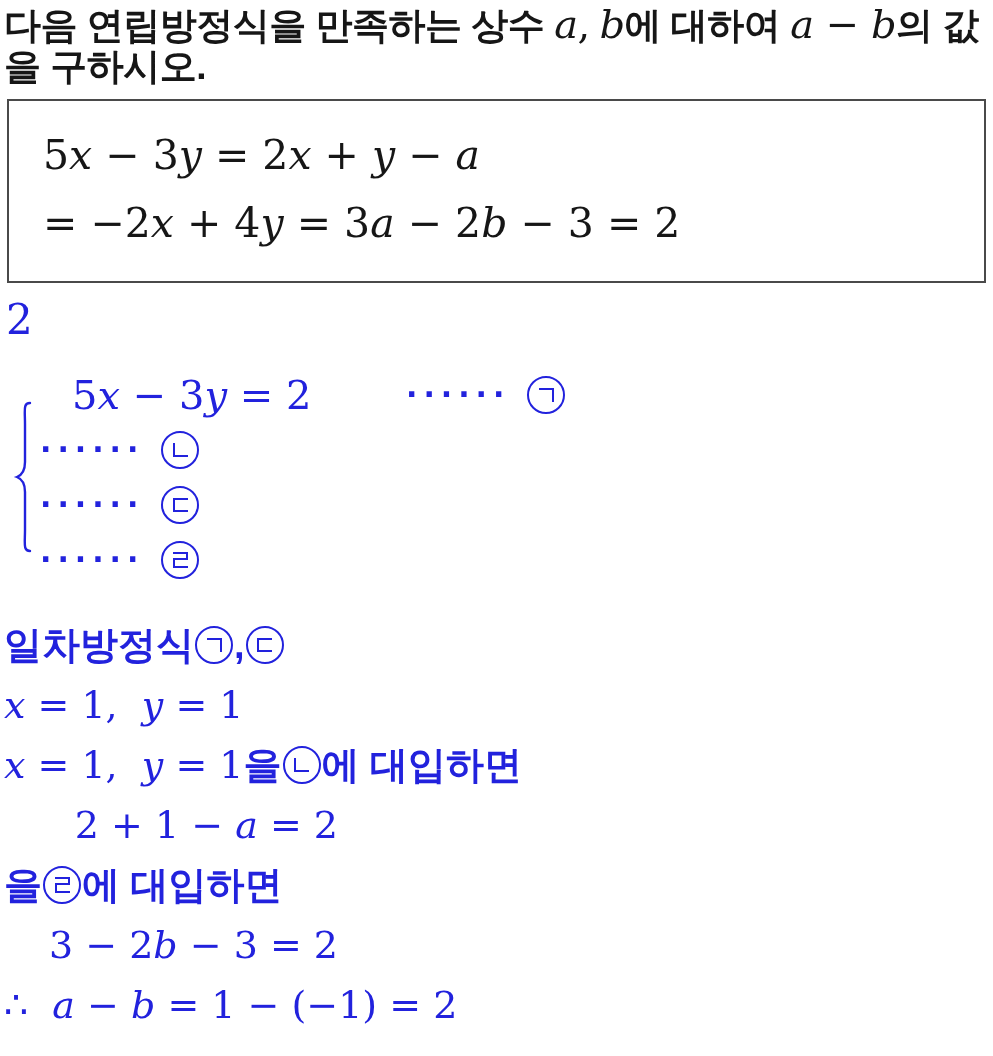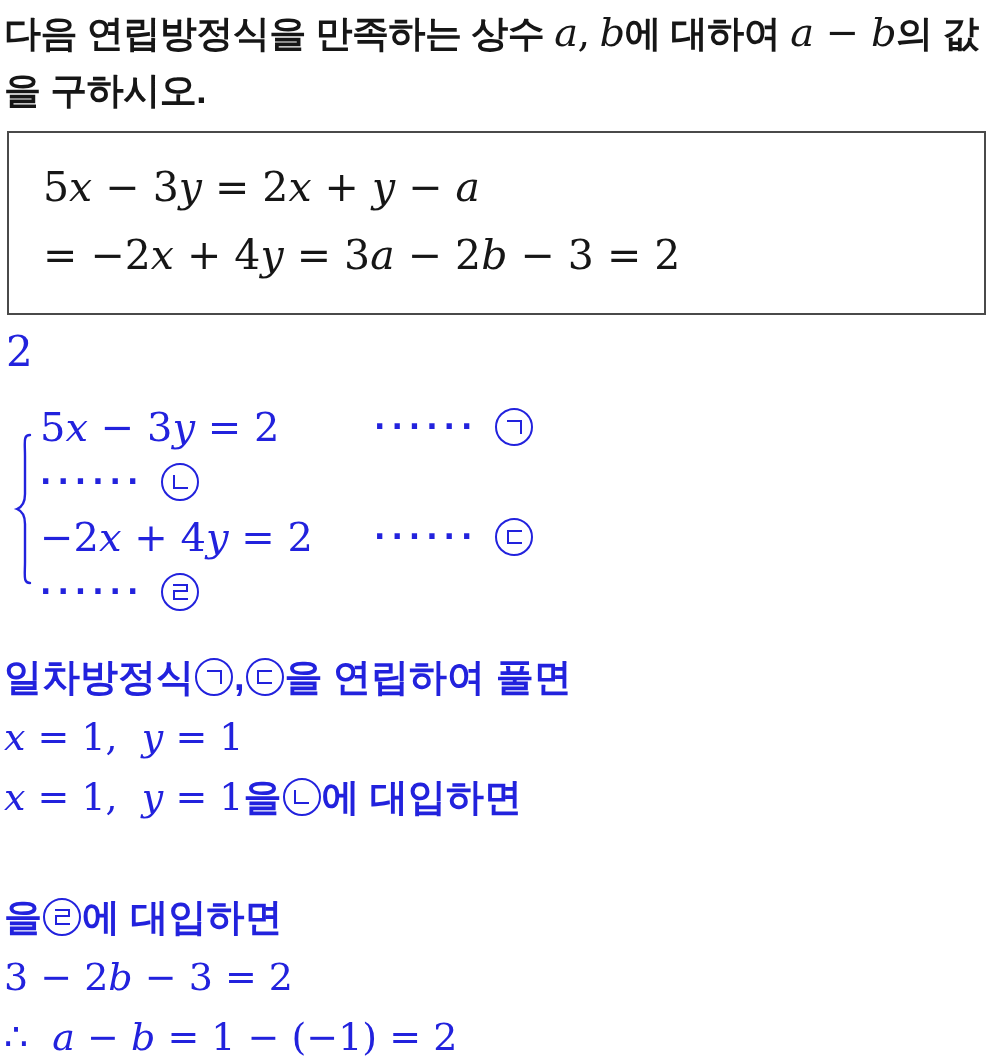--- a/index.html
+++ b/index.html
@@ -16,40 +16,40 @@
   .tok-math { font-family:"DejaVu Serif","DejaVu Sans",serif; white-space:pre; }
   .tok-math i { font-style:italic; }
   .tok-mathw { display:inline-block; width:334px; }
   .tok-dots {
     font-family:"DejaVu Sans", sans-serif; color:var(--blue);
     font-size:30px; font-weight:700; letter-spacing:6px; margin-right:16px;
     white-space:pre;
   }
 
   
-  .title { font-size:37px; line-height:57px; margin-top:2px; letter-spacing:-0.5px; }
+  .title { font-size:37px; line-height:41px; margin-top:2px; letter-spacing:-0.5px; }
   .title .tok-math { font-size:40px; }
 
   
   .eq-box {
     margin:12px 3px 0 3px; height:184px; box-sizing:border-box;
     border:2px solid var(--box-border); padding:30px 16px 0 34px;
     font-size:41px;
   }
   .box-l2 { text-align:left; margin-top:20px; }
 
   
   .answer {
     margin:14px 0 0 2px; font-family:"DejaVu Serif","DejaVu Sans",serif;
     font-size:42px; line-height:46px; color:var(--blue);
   }
 
   
   .system { position:relative; margin-top:24px; padding-left:36px; font-size:40px; }
-  .system .tok-math { color:var(--blue); }
+  .system .tok-math { color:var(--blue);margin-left:32px; }
   .sys-row { height:55px; display:flex; align-items:center; }
   .brace { position:absolute; left:6px; top:34px; color:var(--blue); }
 
   
   .circled-ref {
     width:38px; height:38px; box-sizing:border-box; flex:none;
     border:2px solid currentColor; border-radius:50%;
     display:inline-flex; align-items:center; justify-content:center;
     color:var(--blue); vertical-align:middle; margin:0 1px;
   }
@@ -63,21 +63,21 @@
     border-top:2.5px solid; border-right:2.5px solid; border-bottom:2.5px solid;
   }
   .jamo-rieul::after {
     content:""; position:absolute; left:0; right:0; bottom:0; height:8px; box-sizing:border-box;
     border-left:2.5px solid; border-bottom:2.5px solid;
   }
 
   
   .solution { margin-top:28px; font-size:38px; }
   .solution .tok-ko, .solution .tok-math { color:var(--blue); }
-  .sol-line { height:60px; display:flex; align-items:center; }
+  .sol-line { height:60px; display:flex; align-items:center;text-align:right; }
 </style>
 </head>
 <body>
 
 <div class="page">
 
   <p class="title"><span class="tok-ko">다음 연립방정식을 만족하는 상수 </span><span class="tok-math"><i>a</i>,</span><span class="tok-ko"> </span><span class="tok-math"><i>b</i></span><span class="tok-ko">에 대하여 </span><span class="tok-math"><i>a</i> − <i>b</i></span><span class="tok-ko">의 값을 구하시오.</span></p>
 
   <div class="eq-box">
     <div class="tok-math">5<i>x</i> − 3<i>y</i> = 2<i>x</i> + <i>y</i> − <i>a</i></div>
@@ -97,21 +97,20 @@
           <span class="jamo jamo-giyeok"></span>
         </span>
       </div>
     <div class="sys-row">
         <span class="tok-dots">······</span>
         <span class="circled-ref" aria-label="㉡">
           <span class="jamo jamo-nieun"></span>
         </span>
       </div>
     <div class="sys-row">
-        <span class="tok-math tok-mathw">−2<i>x</i> + 4<i>y</i> = 2</span>
         <span class="tok-dots">······</span>
         <span class="circled-ref" aria-label="㉢">
           <span class="jamo jamo-digeut"></span>
         </span>
       </div>
     <div class="sys-row">
         <span class="tok-dots">······</span>
         <span class="circled-ref" aria-label="㉣">
           <span class="jamo jamo-rieul"></span>
         </span>
@@ -121,34 +120,34 @@
   <div class="solution">
     <div class="sol-line">
         <span class="tok-ko">일차방정식 </span>
         <span class="circled-ref" aria-label="㉠">
           <span class="jamo jamo-giyeok"></span>
         </span>
         <span class="tok-ko">, </span>
         <span class="circled-ref" aria-label="㉢">
           <span class="jamo jamo-digeut"></span>
         </span>
-        <span class="tok-ko">을 연립하여 풀면</span>
       </div>
     <div class="sol-line">
         <span class="tok-math"><i>x</i> = 1,  <i>y</i> = 1</span>
       </div>
     <div class="sol-line">
         <span class="tok-math"><i>x</i> = 1,  <i>y</i> = 1</span>
         <span class="tok-ko">을 </span>
         <span class="circled-ref" aria-label="㉡">
           <span class="jamo jamo-nieun"></span>
         </span>
         <span class="tok-ko">에 대입하면</span>
       </div>
     <div class="sol-line">
+        <span class="tok-math tok-mathw">2 + 1 − <i>a</i> = 2</span>
       </div>
     <div class="sol-line">
         <span class="tok-ko">을 </span>
         <span class="circled-ref" aria-label="㉣">
           <span class="jamo jamo-rieul"></span>
         </span>
         <span class="tok-ko">에 대입하면</span>
       </div>
     <div class="sol-line">
         <span class="tok-math tok-mathw">3 − 2<i>b</i> − 3 = 2</span>

